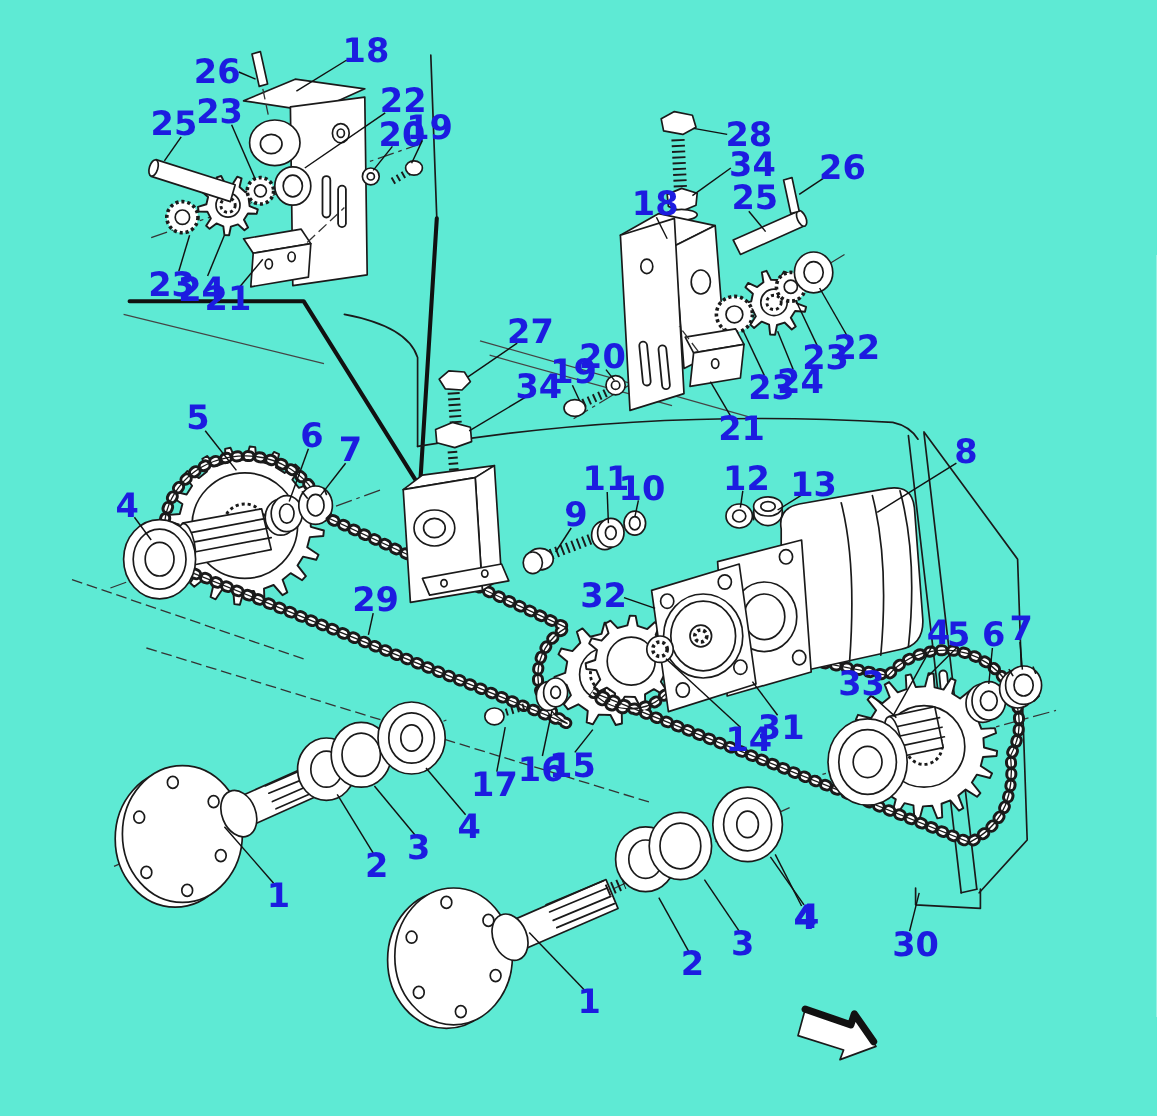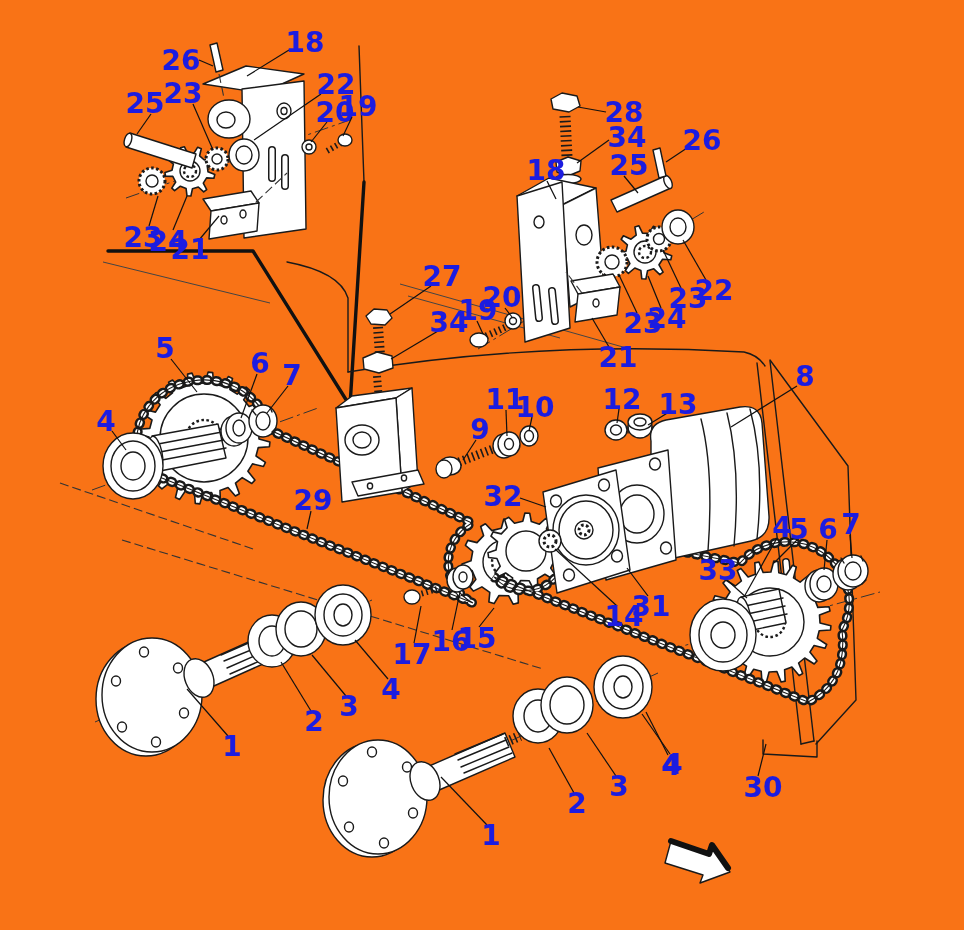--- a/index.html
+++ b/index.html
@@ -1,16 +1,16 @@
 <!DOCTYPE html>
 <html><head>
 <meta charset="utf-8">
 <style>
   html,body{margin:0;padding:0;background:#fff;}
-  #stage{position:relative;width:964px;height:930px;background:#f97316;overflow:hidden;}
+  #stage{position:relative;width:964px;height:930px;background:#5eead4;overflow:hidden;}
   svg{display:block;font-family:"DejaVu Sans",sans-serif;}
   .ln{fill:none;stroke:#1a1a1a;stroke-width:1.4;stroke-linecap:round;stroke-linejoin:round;}
   .fw{fill:#ffffff;stroke:#1a1a1a;stroke-width:1.4;stroke-linejoin:round;}
   .thk{fill:none;stroke:#111;stroke-width:3.4;stroke-linecap:round;stroke-linejoin:round;}
   .thin{fill:none;stroke:#444;stroke-width:1;}
   .dashln{fill:none;stroke:#333;stroke-width:1.1;stroke-dasharray:9 4;}
   .axis{fill:none;stroke:#333;stroke-width:1;stroke-dasharray:14 4 3 4;}
   .nd{fill:#fff;stroke:#1a1a1a;stroke-width:3;stroke-dasharray:2.6 2.4;}
   .dthk{fill:none;stroke:#1a1a1a;stroke-linecap:butt;stroke-dasharray:1.6 3.2;}
   .slA{fill:none;stroke:#1a1a1a;stroke-width:8;stroke-linecap:round;}

